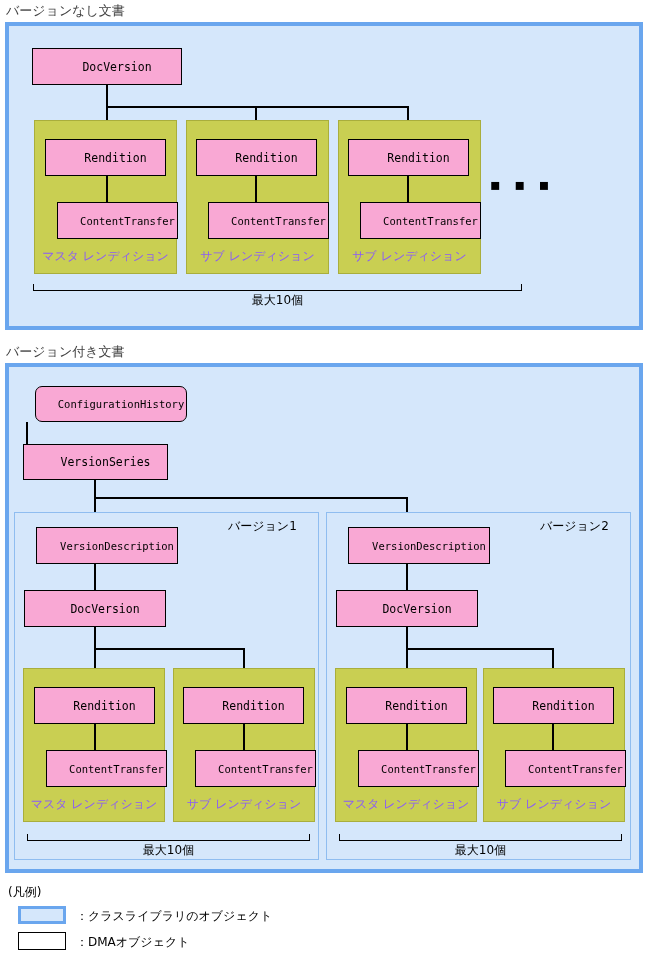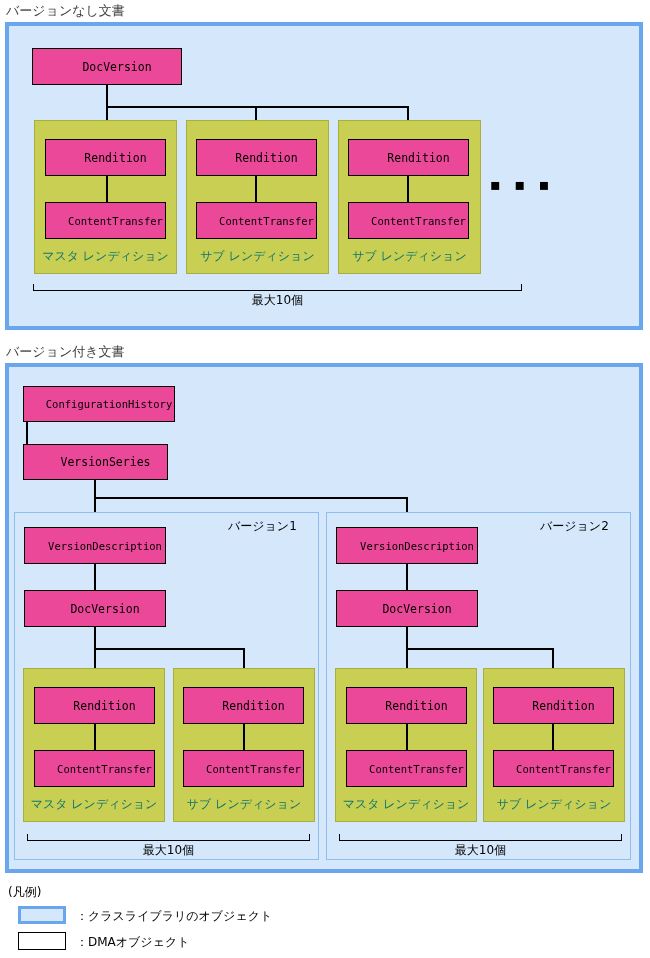--- a/index.html
+++ b/index.html
@@ -49,40 +49,40 @@
   
   .yellow-group {
     background: #c9cf52;
     border: 1px solid #a9ae3c;
     box-sizing: border-box;
   }
   .yellow-caption {
     position: absolute;
     font-size: 12px;
     white-space: nowrap;
-    color: #0f766e;
+    color: #8b5cf6;
     text-align: center;
   }
 
   
   .dma-box {
-    background: #ec4899;
+    background: #f9a8d4;
     border: 1.5px solid #000000;
     box-sizing: border-box;
     display: flex;
     align-items: center;
     justify-content: center;
     font-family: "DejaVu Sans Mono", "Liberation Mono", monospace;
     font-size: 11.5px;
     letter-spacing: 0px;
     color: #000;
     white-space: nowrap;
     padding-left: 20px;
   }
-  .dma-box.tight { font-size: 10.5px; }
+  .dma-box.tight { font-size: 10.5px; margin-left: 12px; }
 
   
   .vline { background: #000000; width: 1.5px; }
   .hline { background: #000000; height: 1.5px; }
 
   
   .dots {
     font-family: "DejaVu Sans", sans-serif;
     font-size: 16px;
     font-weight: bold;
@@ -159,21 +159,21 @@
 
 <div class="abs dots" style="left:490px; top:180px;">▪ ▪ ▪</div>
 
 <div class="abs bracket" style="left:33px; top:284px; width:489px;"></div>
 <div class="abs bracket-label" style="left:33px; top:292px; width:489px;">最大10個</div>
 
 <div class="abs section-caption" style="left:6px; top:344px;text-align:right;">バージョン付き文書</div>
 
 <div class="abs blue-container" style="left:5px; top:363px; width:638px; height:510px;"></div>
 
-<div class="abs dma-box tight" style="left:23px; top:386px; width:152px; height:36px;">ConfigurationHistory</div>
+<div class="abs dma-box tight" style="left:23px; top:386px; width:152px; height:36px;border-radius:7px;">ConfigurationHistory</div>
 <div class="abs vline" style="left:26px; top:422px; height:22px;"></div>
 
 <div class="abs dma-box" style="left:23px; top:444px; width:145px; height:36px;">VersionSeries</div>
 
 <div class="abs vline" style="left:94px; top:480px; height:18px;"></div>
 <div class="abs hline" style="left:94px; top:497px; width:313px;"></div>
 <div class="abs vline" style="left:94px; top:497px; height:35px;"></div>
 <div class="abs vline" style="left:406px; top:497px; height:35px;"></div>
 
 <div class="abs version-panel" style="left:14px; top:512px; width:305px; height:348px;"></div>

